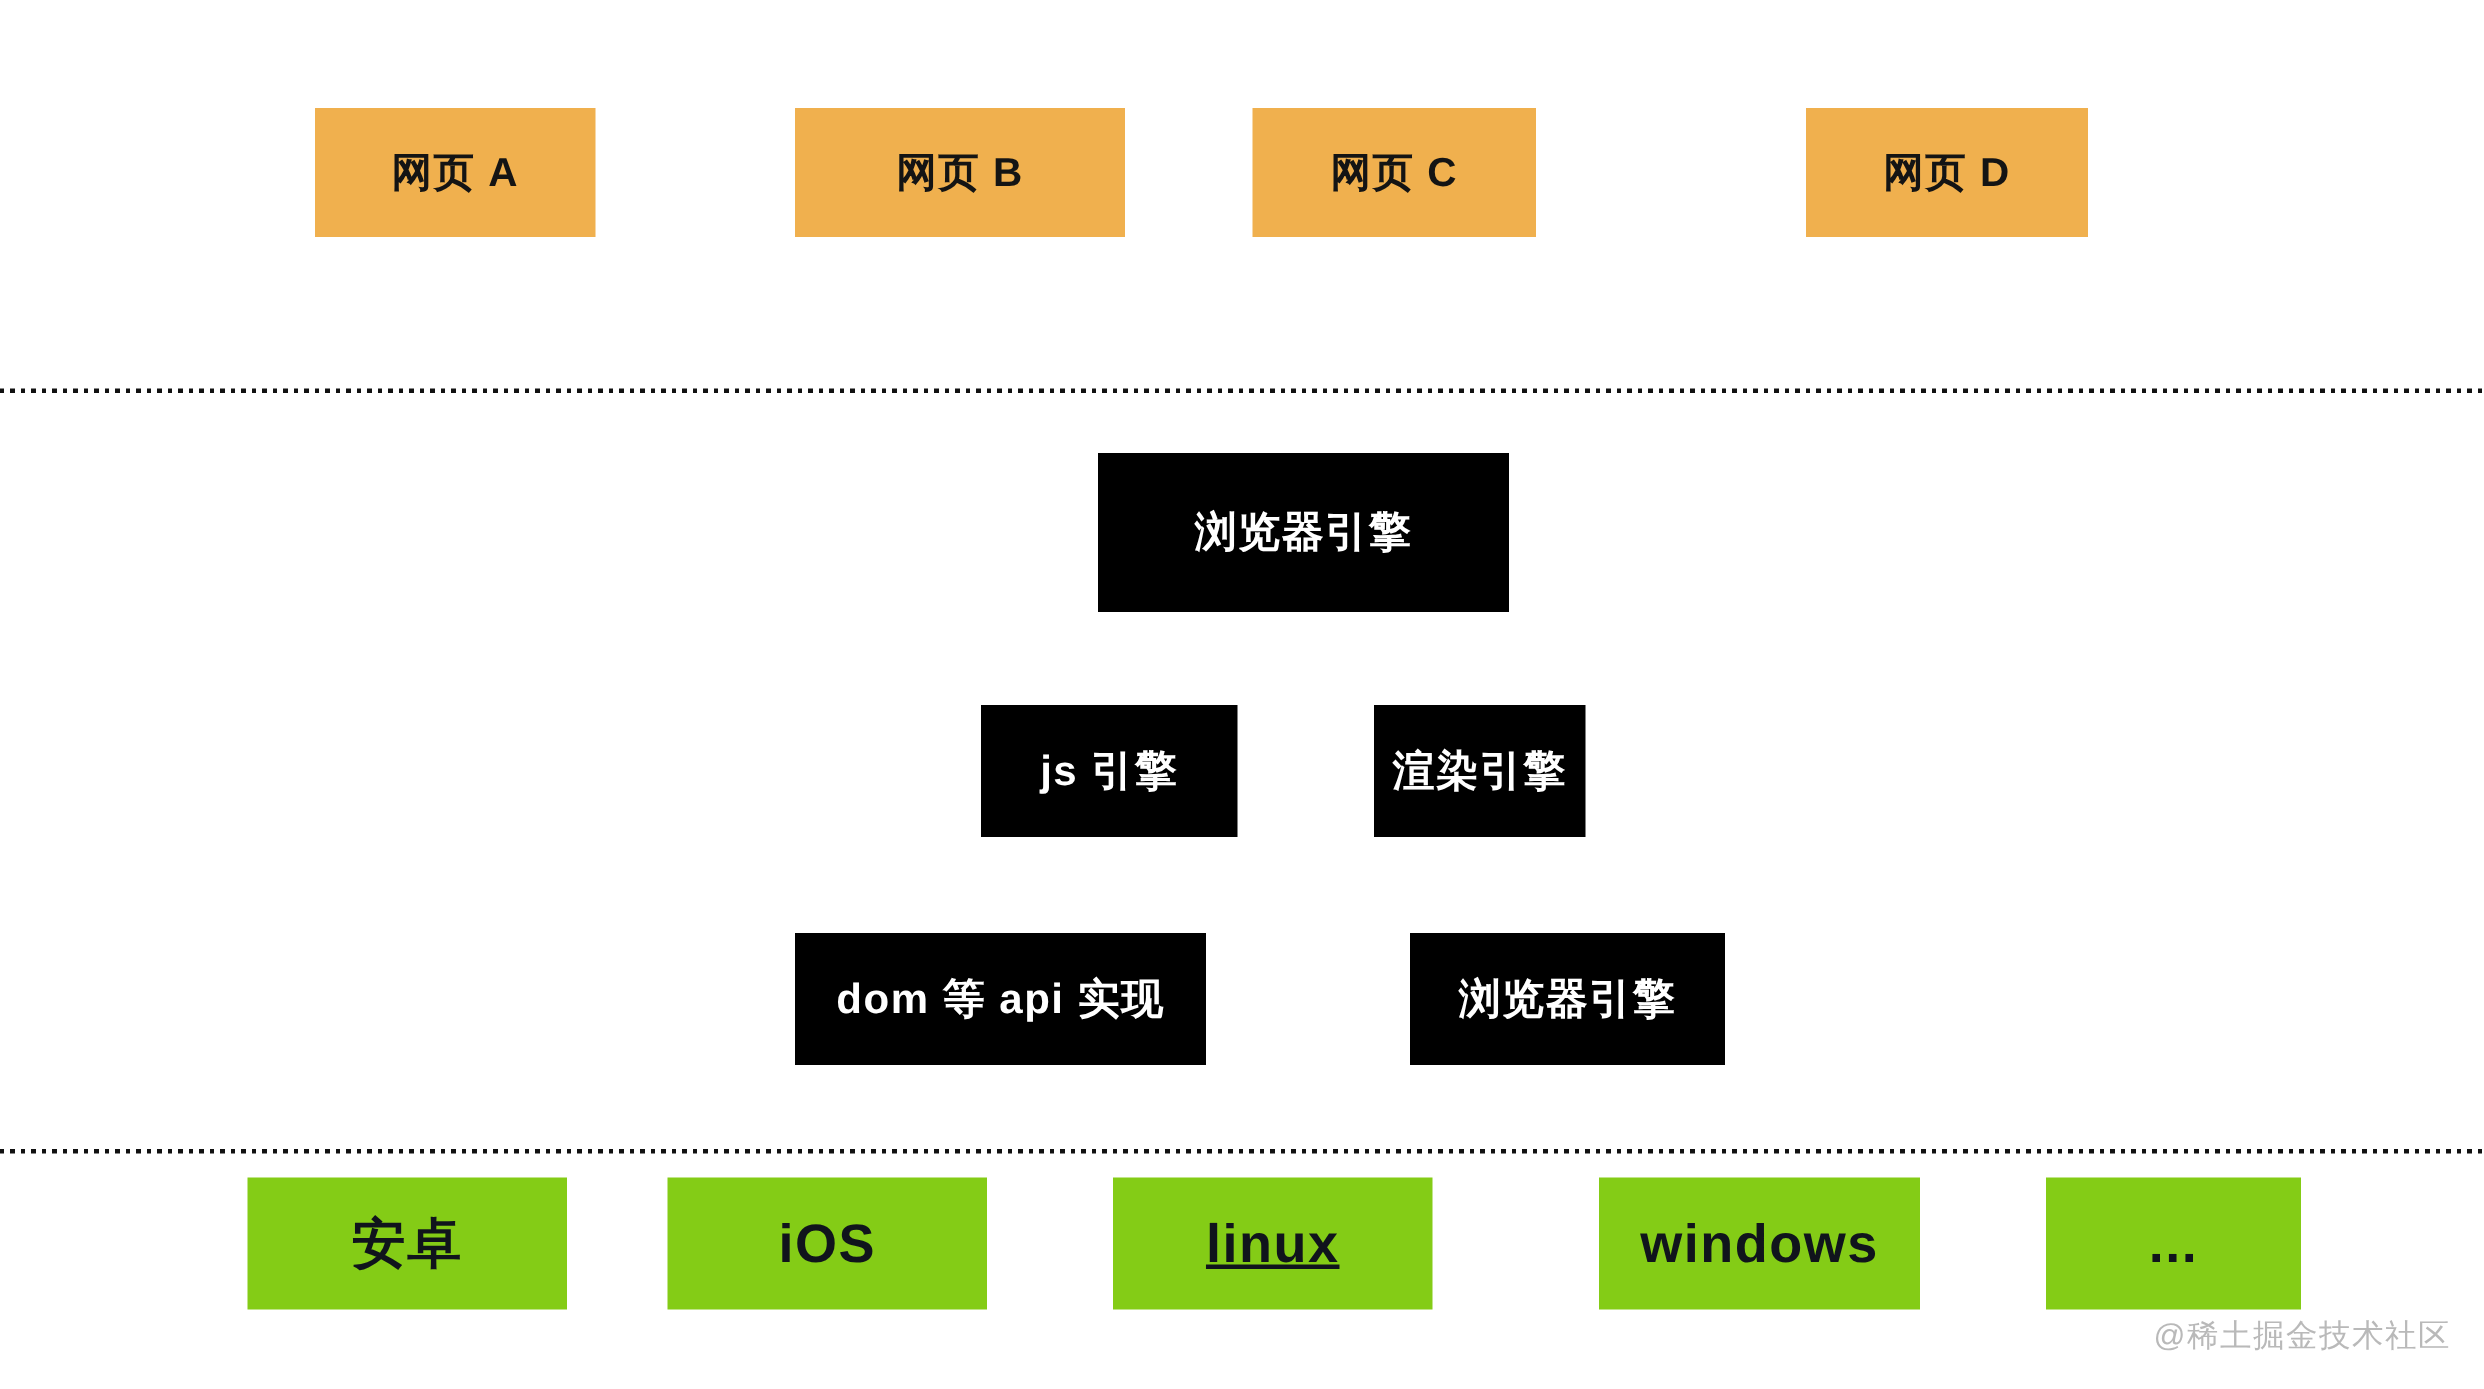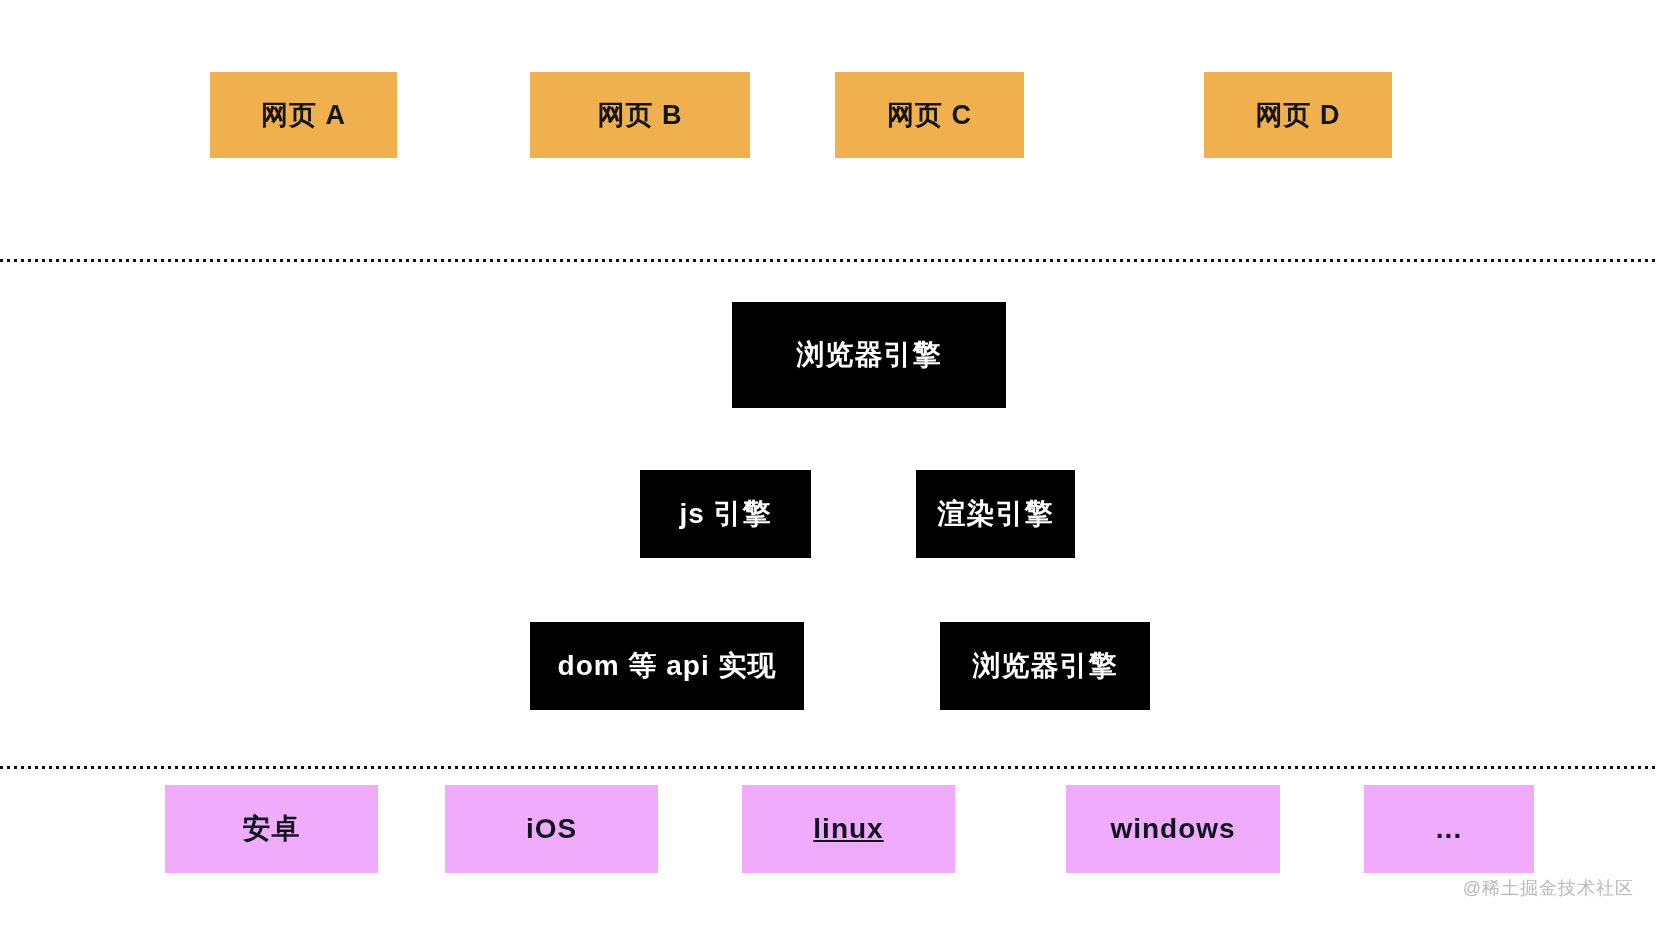--- a/index.html
+++ b/index.html
@@ -28,54 +28,54 @@
     background: #f0b04e;
     color: #141414;
     font-size: 27px;
   }
   .box-black {
     background: #000000;
     color: #ffffff;
     font-size: 28px;
   }
   .box-blue {
-    background: #f0abfc;
+    background: #84cc16;
     color: #10141c;
-    font-size: 28px;
+    font-size: 36px;
   }
   .dotted-line {
     position: absolute;
     left: 0;
     width: 1656px;
     height: 3px;
     background-image: repeating-linear-gradient(to right, #111111 0 3px, transparent 3px 7px);
   }
   .watermark {
     position: absolute;
     right: 22px;
     top: 876px;
-    font-size: 18px;
+    font-size: 21px;
     color: #b9b9b9;
     font-weight: normal;
     letter-spacing: 1px;
   }
 
   
   #wp-a { left: 210px;  top: 72px; width: 187px; height: 86px; }
   #wp-b { left: 530px;  top: 72px; width: 220px; height: 86px; }
   #wp-c { left: 835px;  top: 72px; width: 189px; height: 86px; }
   #wp-d { left: 1204px; top: 72px; width: 188px; height: 86px; }
 
   #line-1 { top: 259px; }
   #line-2 { top: 766px; }
 
   
   #browser-engine { left: 732px; top: 302px; width: 274px; height: 106px; }
-  #js-engine      { left: 640px; top: 470px; width: 171px; height: 88px; }
-  #render-engine  { left: 916px; top: 470px; width: 159px; height: 88px; }
+  #js-engine      { left: 654px; top: 470px; width: 171px; height: 88px; }
+  #render-engine  { left: 916px; top: 470px; width: 141px; height: 88px; }
   #dom-api-impl   { left: 530px; top: 622px; width: 274px; height: 88px; }
   #render-impl    { left: 940px; top: 622px; width: 210px; height: 88px; }
 
   
   #plat-android { left: 165px;  top: 785px; width: 213px; height: 88px; }
   #plat-ios     { left: 445px;  top: 785px; width: 213px; height: 88px; }
   #plat-linux   { left: 742px;  top: 785px; width: 213px; height: 88px; text-decoration: underline; }
   #plat-windows { left: 1066px; top: 785px; width: 214px; height: 88px; }
   #plat-more    { left: 1364px; top: 785px; width: 170px; height: 88px; }
 </style>

